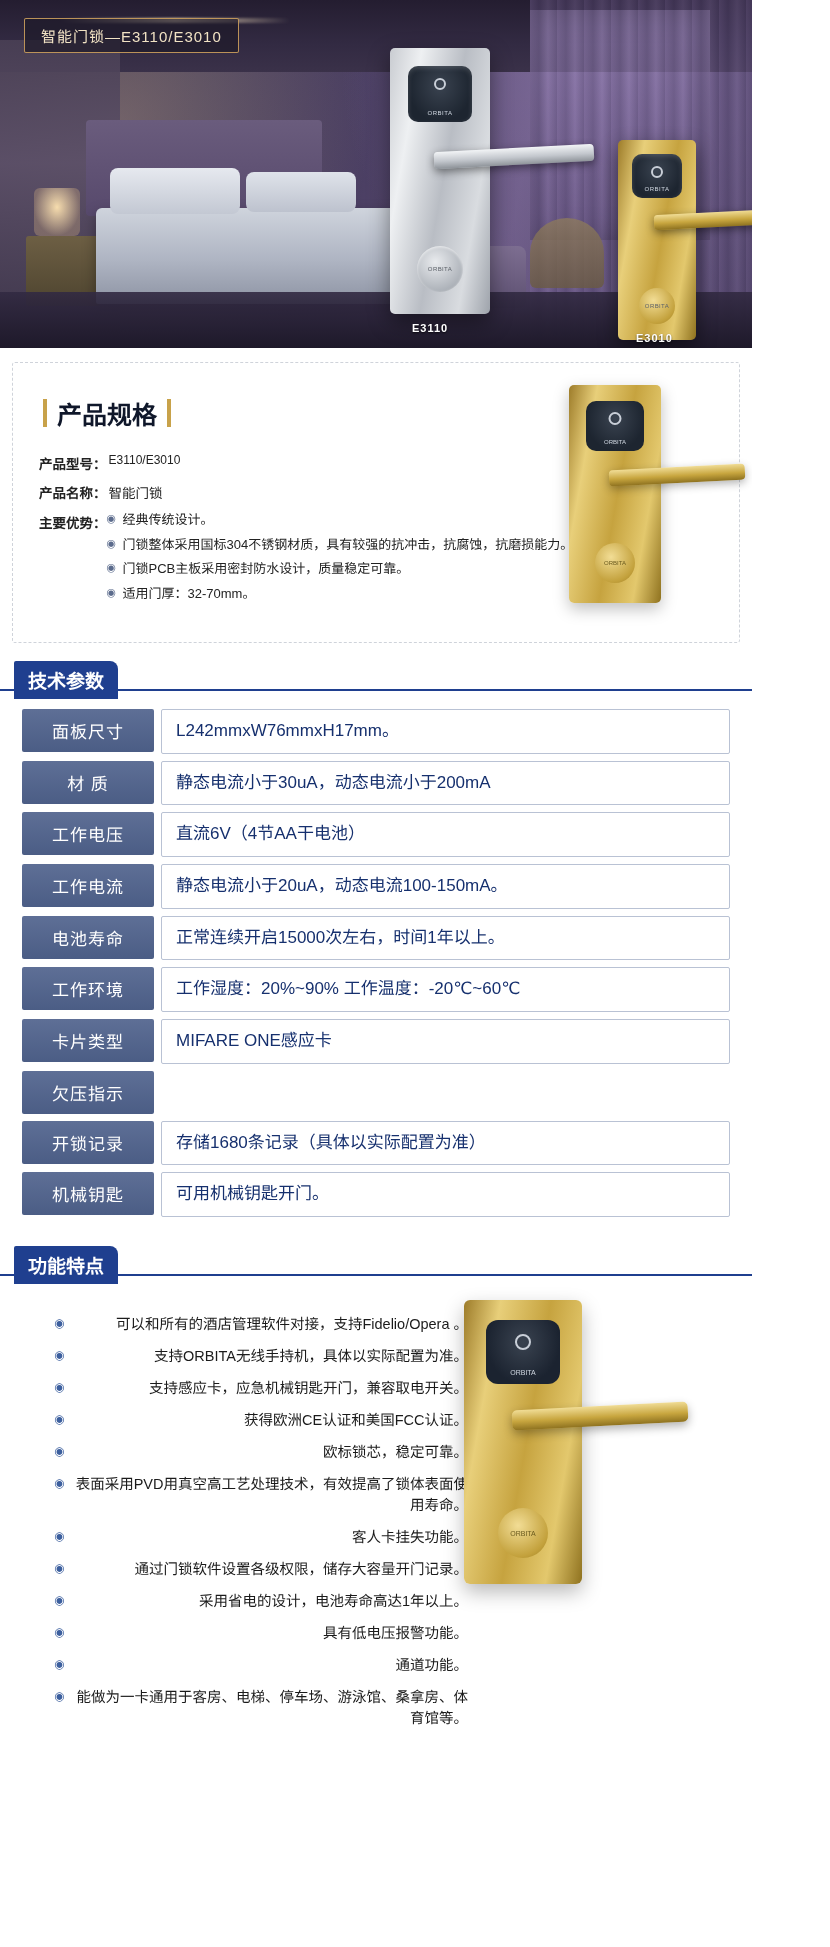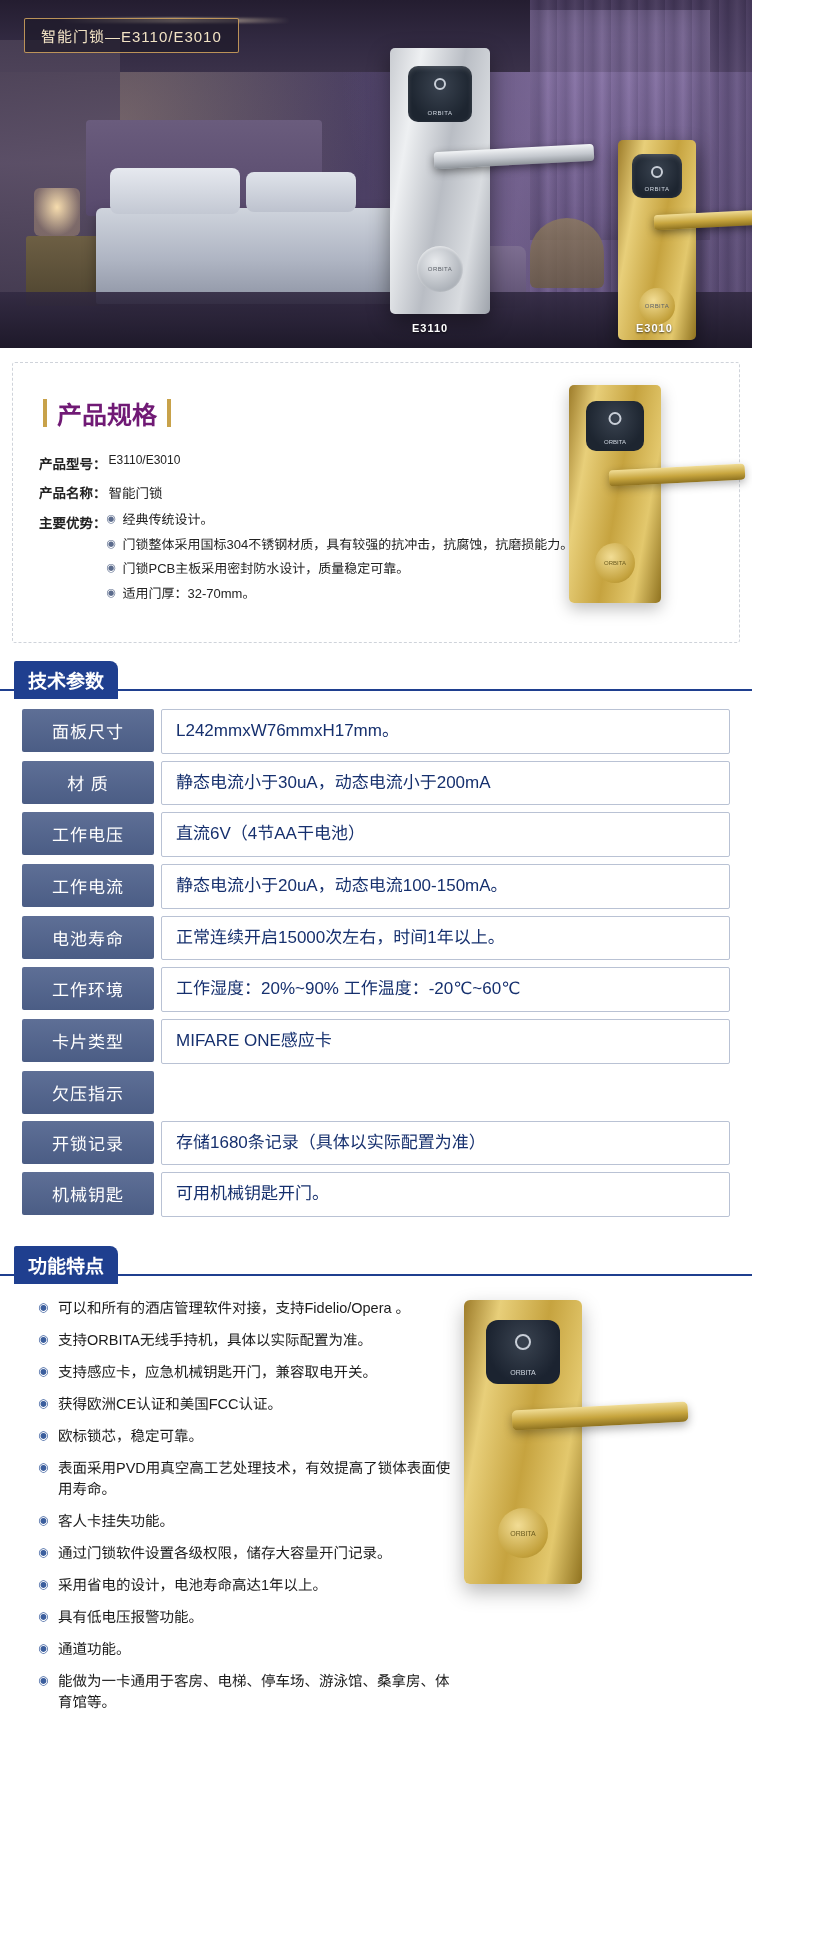--- a/index.html
+++ b/index.html
@@ -184,35 +184,35 @@
   .lock .logo-circle span {
     position: absolute; left: 50%; top: 50%; transform: translate(-50%,-50%);
     font-size: 6px; color: #5c6168; letter-spacing: .4px;
   }
   .lock-caption {
     position: absolute;
     color: #fff; font-size: 11px; font-weight: bold; letter-spacing: 1px;
     z-index: 6; text-shadow: 0 1px 2px rgba(0,0,0,.7);
   }
   .cap-silver { left: 412px; top: 322px; }
-  .cap-gold { left: 636px; top: 322px; }
+  .cap-gold { left: 636px; top: 332px; }
 
   
   .spec-wrap { padding: 14px 12px 0 12px; }
   .spec-card {
     border: 1px dashed #cfd3da;
     border-radius: 3px;
     padding: 26px 26px 24px 26px;
     position: relative;
     min-height: 256px;
     background: #fff;
   }
   .spec-title {
     display: flex; align-items: center; gap: 10px;
-    font-size: 25px; font-weight: bold; color: #701a75;
+    font-size: 25px; font-weight: bold; color: #0f172a;
     margin: 6px 0 22px 4px;
   }
   .spec-title .bar {
     display: inline-block; width: 4px; height: 28px; background: #c8a24a;
   }
   .spec-rows { font-size: 13.5px; color: #222; }
   .spec-row { display: flex; margin-bottom: 9px; }
   .spec-row .k { font-weight: bold; white-space: nowrap; }
   .spec-row .v { margin-left: 2px; }
   .spec-row .v.small { font-size: 12px; }
@@ -311,21 +311,21 @@
     line-height: 1.45;
   }
   .prow.tall .pv { padding: 10px 14px; }
 
   
   .features {
     padding: 22px 22px 28px 22px;
     position: relative;
     min-height: 330px;
   }
-  .feat-list { margin: 0; padding: 0 0 0 16px; list-style: none; width: 430px; }
+  .feat-list { margin: 16px; padding: 0 0 0 16px; list-style: none; width: 430px; text-align: right; }
   .feat-list li {
     position: relative; padding-left: 20px; margin-bottom: 11px;
     font-size: 14.5px; color: #1b1b1b; line-height: 1.45;
   }
   .feat-list li:before {
     content: "◉"; position: absolute; left: 0; top: 1px; color: #3c5f9e; font-size: 12px;
   }
   .feat-lock {
     position: absolute; right: 170px; top: 24px; width: 118px; height: 284px;
     border-radius: 6px;

